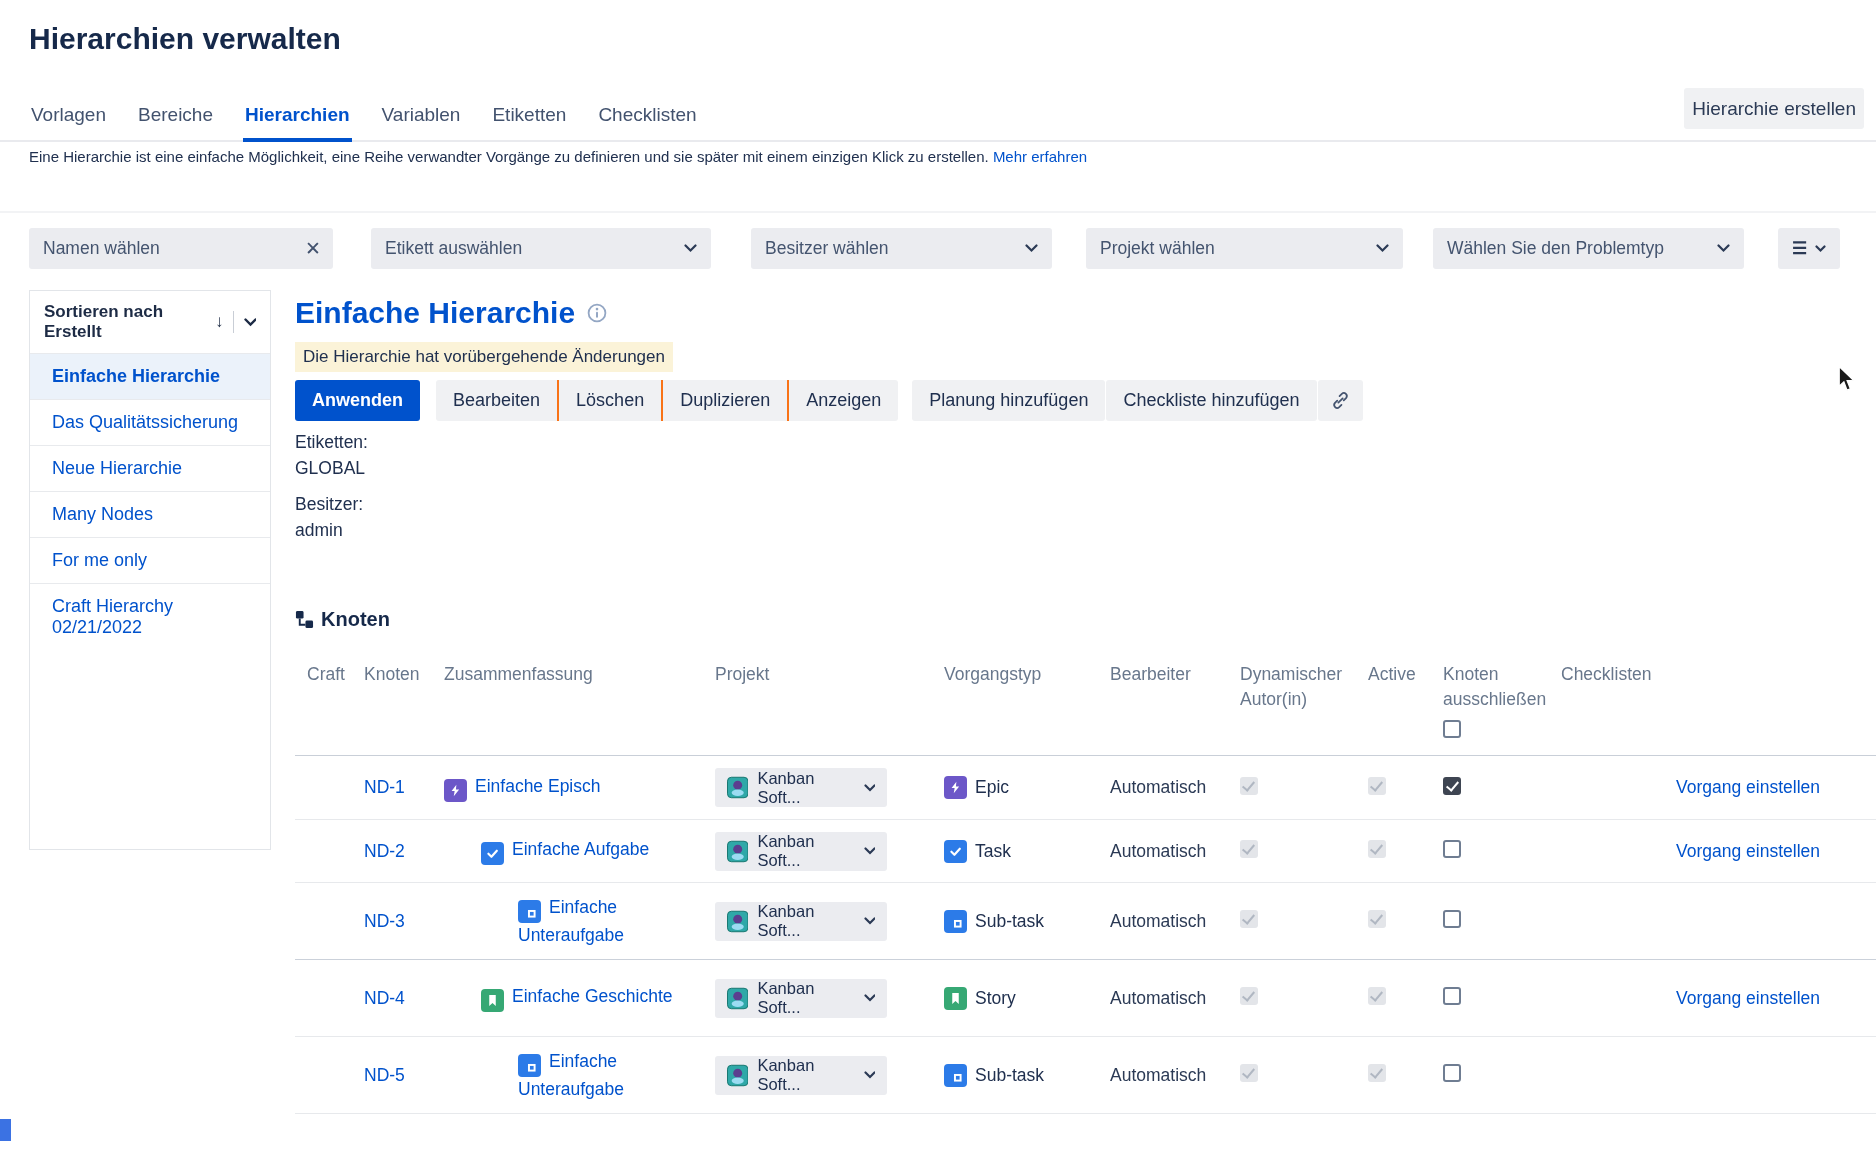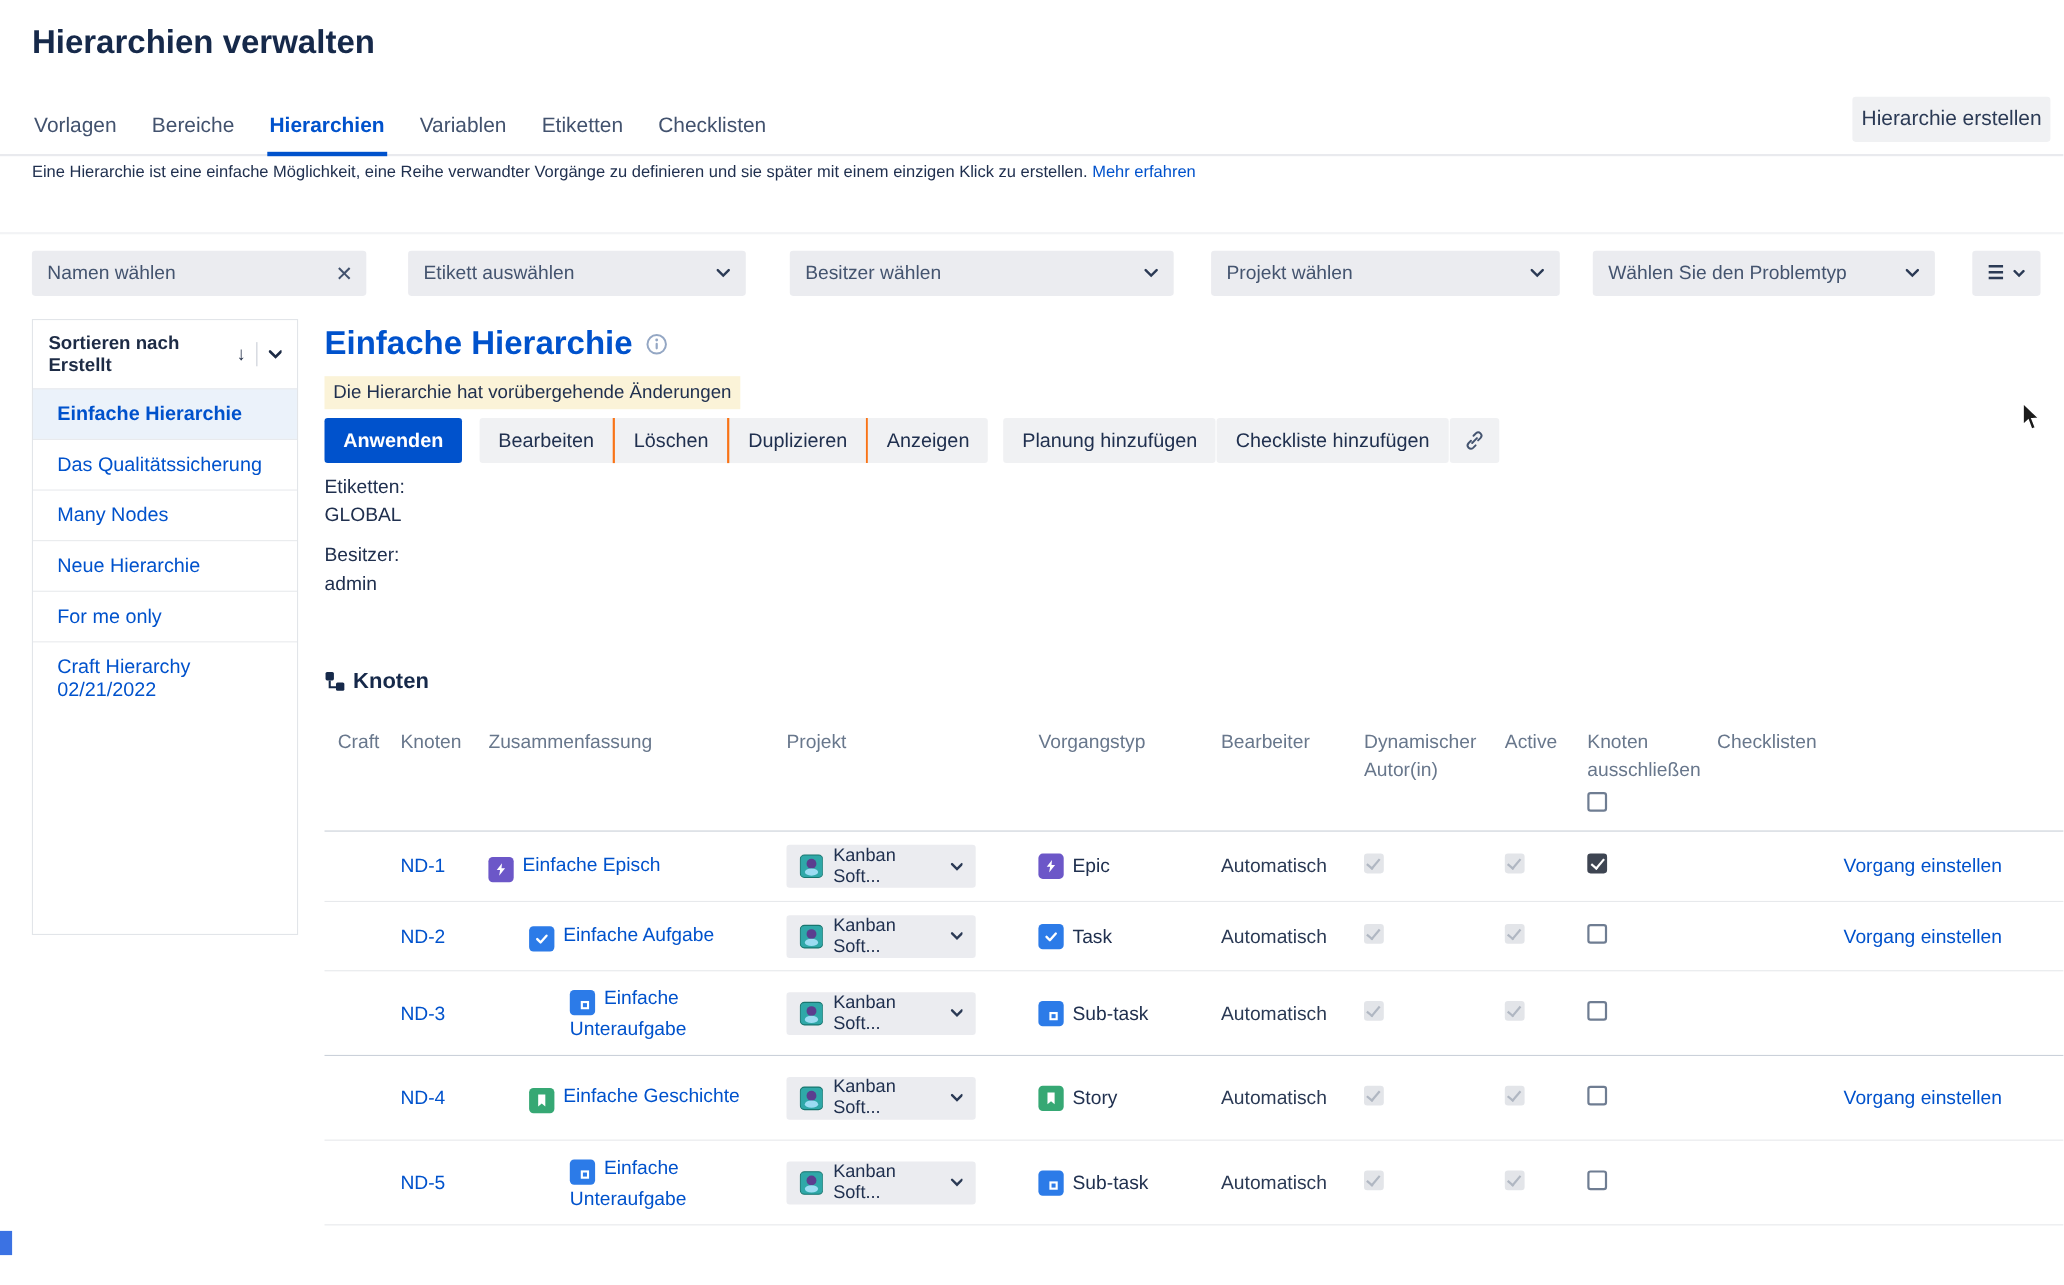--- a/index.html
+++ b/index.html
@@ -18,22 +18,22 @@
   .intro-divider { position:absolute; left:0; top:211px; width:1876px; height:2px; background:#F2F3F5; }
 
   
   .filters { position:absolute; left:29px; top:228px; display:flex; }
   .ctl { background:#EBECF0; border-radius:3px; height:41px; display:flex; align-items:center; padding:0 14px; color:#44546F; font-size:17.5px; cursor:pointer; }
   .ctl .chev { margin-left:auto; }
   .name-wrap { position:relative; width:304px; margin-right:38px; }
   .name-wrap input { width:304px; height:41px; background:#EBECF0; border:none; border-radius:3px; padding:0 40px 0 14px; font-size:17.5px; font-family:"Liberation Sans",sans-serif; color:#2B3A55; }
   .name-wrap input::placeholder { color:#44546F; opacity:1; }
   .clear-x { position:absolute; right:12px; top:9px; font-size:19px; color:#42526E; cursor:pointer; }
-  .sel-label { width:307px; margin-right:40px;gap:12px; }
-  .sel-owner { width:349px; margin-right:34px; }
+  .sel-label { width:340px; margin-right:40px;gap:12px; }
+  .sel-owner { width:301px; margin-right:34px; }
   .sel-project { width:317px; margin-right:30px; }
   .sel-type { width:311px; margin-right:34px; }
   .menu-btn { width:62px; justify-content:center; gap:6px; padding:0 10px; color:#2B3A55; font-size:20px; font-weight:bold; }
 
   
   .sidebar { position:absolute; left:29px; top:290px; width:242px; min-height:560px; border:1px solid #E2E5E9; background:#fff; }
   .sb-head { display:flex; align-items:center; padding:11px 14px; font-size:17px; font-weight:bold; color:#1D2B45; }
   .sb-head .arrow { margin-left:8px; font-size:17px; }
   .sb-vsep { width:1px; height:22px; background:#C9CED6; margin:0 10px; }
   .sb-item { border-top:1px solid #E8EAED; padding:12px 14px 12px 22px; font-size:18px; color:#0052CC; cursor:pointer; }
@@ -157,22 +157,22 @@
   <div class="sb-head">
     <span>Sortieren nach Erstellt</span>
     <span class="arrow">↓</span>
     <span class="sb-vsep"></span>
     <svg width="13" height="9">
         <path d="M1.5 1.5 L6.5 6.5 L11.5 1.5" stroke="#1D2B45" stroke-width="2.4" fill="none" stroke-linecap="round"></path>
       </svg>
   </div>
   <div class="sb-item selected">Einfache Hierarchie</div>
   <div class="sb-item">Das Qualitätssicherung</div>
+  <div class="sb-item">Neue Hierarchie</div>
   <div class="sb-item">Many Nodes</div>
-  <div class="sb-item">Neue Hierarchie</div>
   <div class="sb-item">For me only</div>
   <div class="sb-item">Craft Hierarchy 02/21/2022</div>
 </div>
 
 <div class="detail-title">
   <span>Einfache Hierarchie</span>
   <svg width="20" height="20" viewBox="0 0 20 20">
     <circle cx="10" cy="10" r="8.4" fill="none" stroke="#94A7C4" stroke-width="1.8"></circle>
     <circle cx="10" cy="6.1" r="1.3" fill="#94A7C4"></circle>
     <rect x="9" y="8.7" width="2" height="6" rx="1" fill="#94A7C4"></rect>

